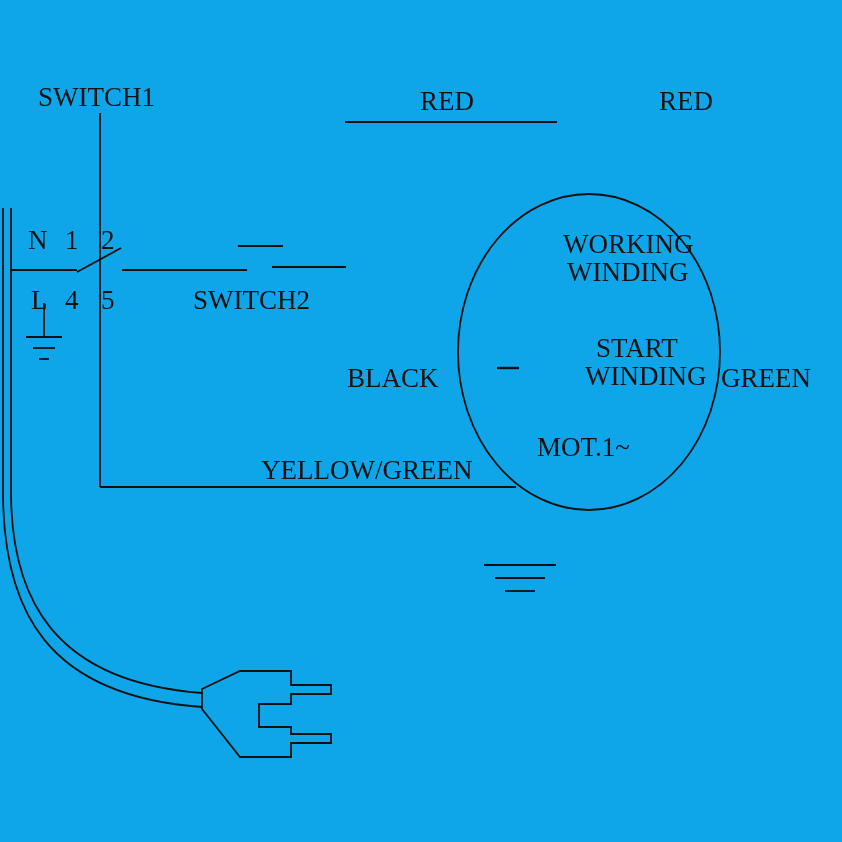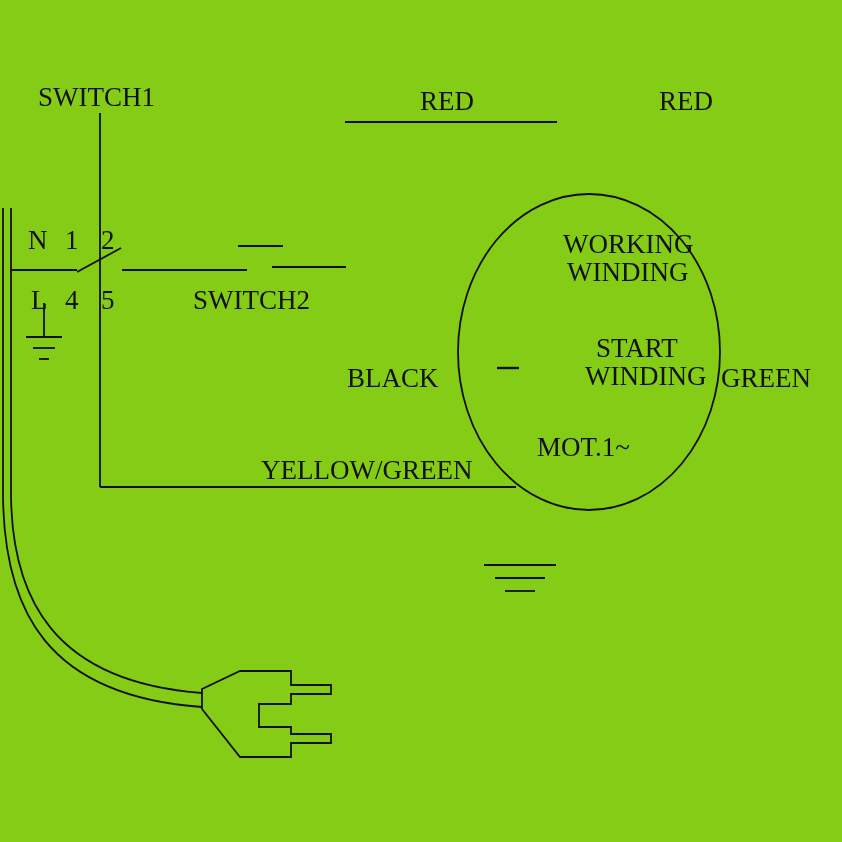--- a/index.html
+++ b/index.html
@@ -4,21 +4,21 @@
 <style>
   html, body {
     margin: 0;
     padding: 0;
     background: #ffffff;
   }
   .canvas {
     position: relative;
     width: 842px;
     height: 842px;
-    background: #84cc16;
+    background: #0ea5e9;
     overflow: hidden;
   }
   svg { display: block; }
   svg text {
     font-family: "Liberation Serif", serif;
     font-size: 27px;
     fill: #111111;
   }
   .wire {
     stroke: #111111;

